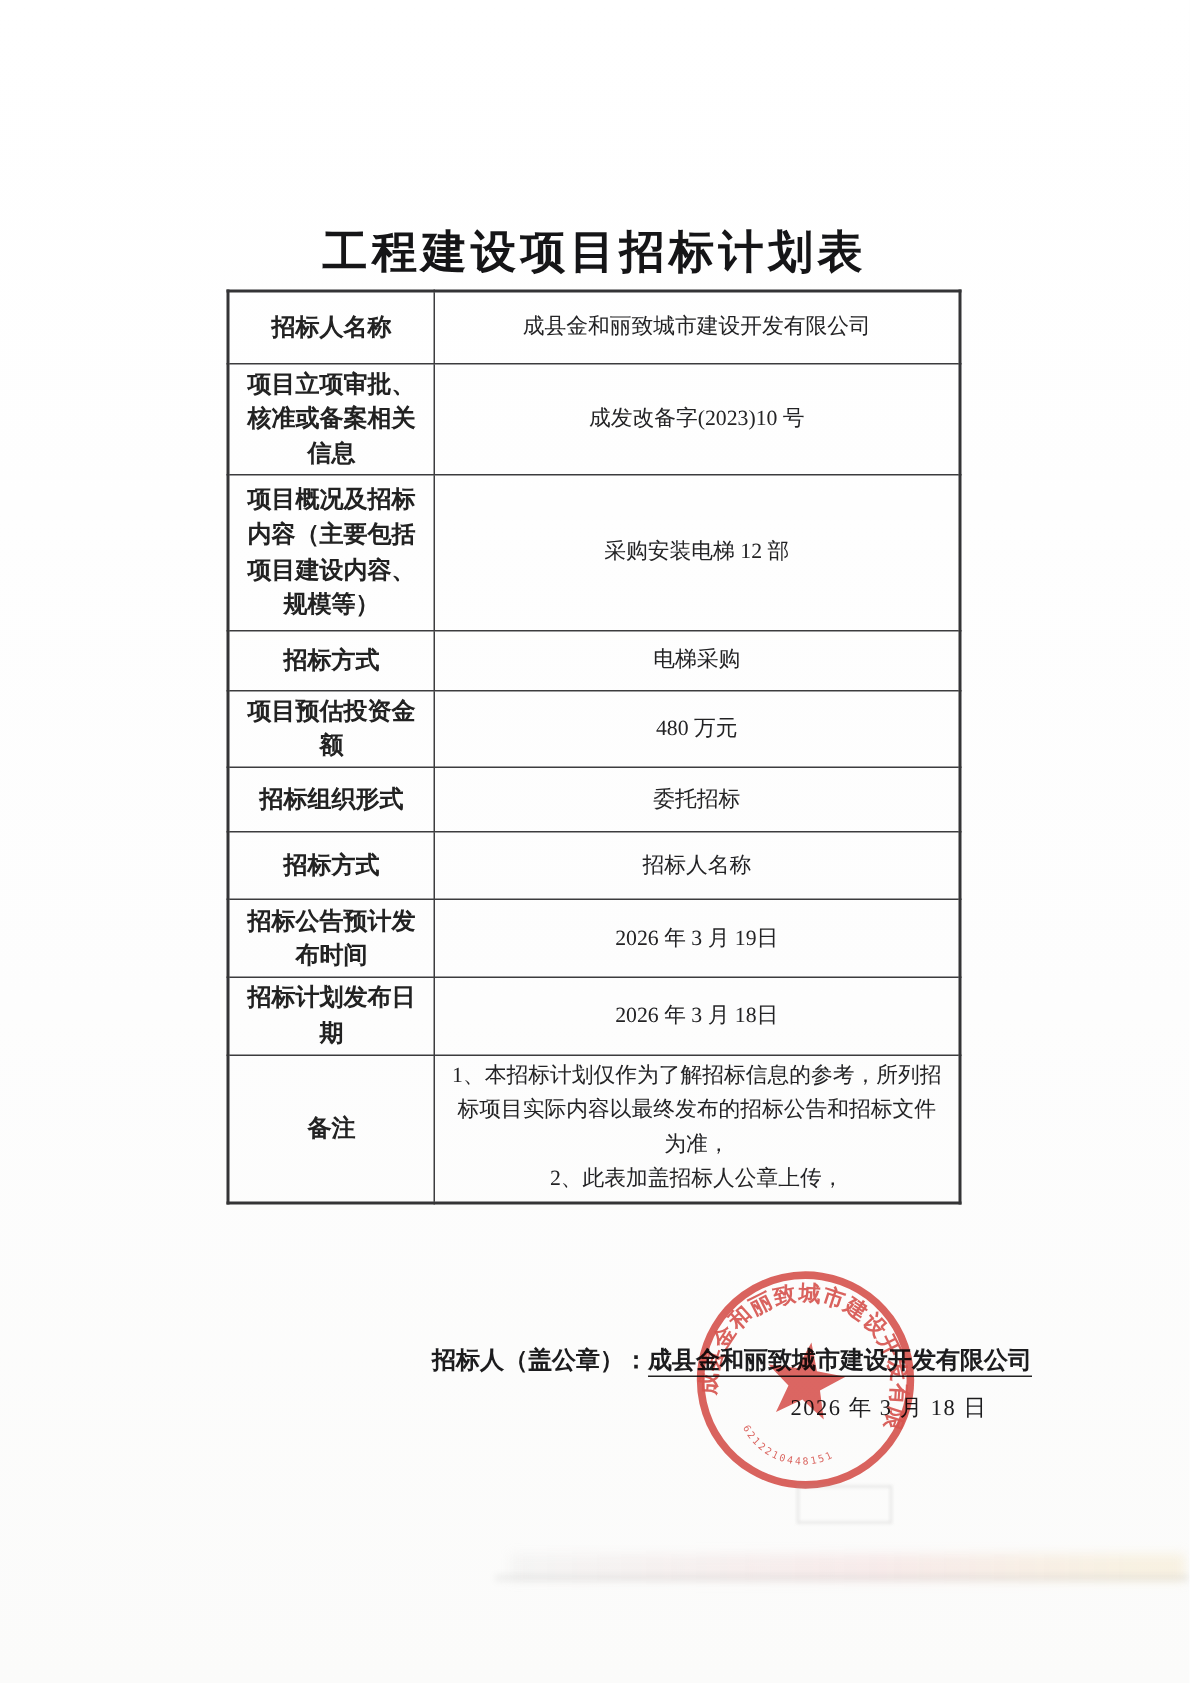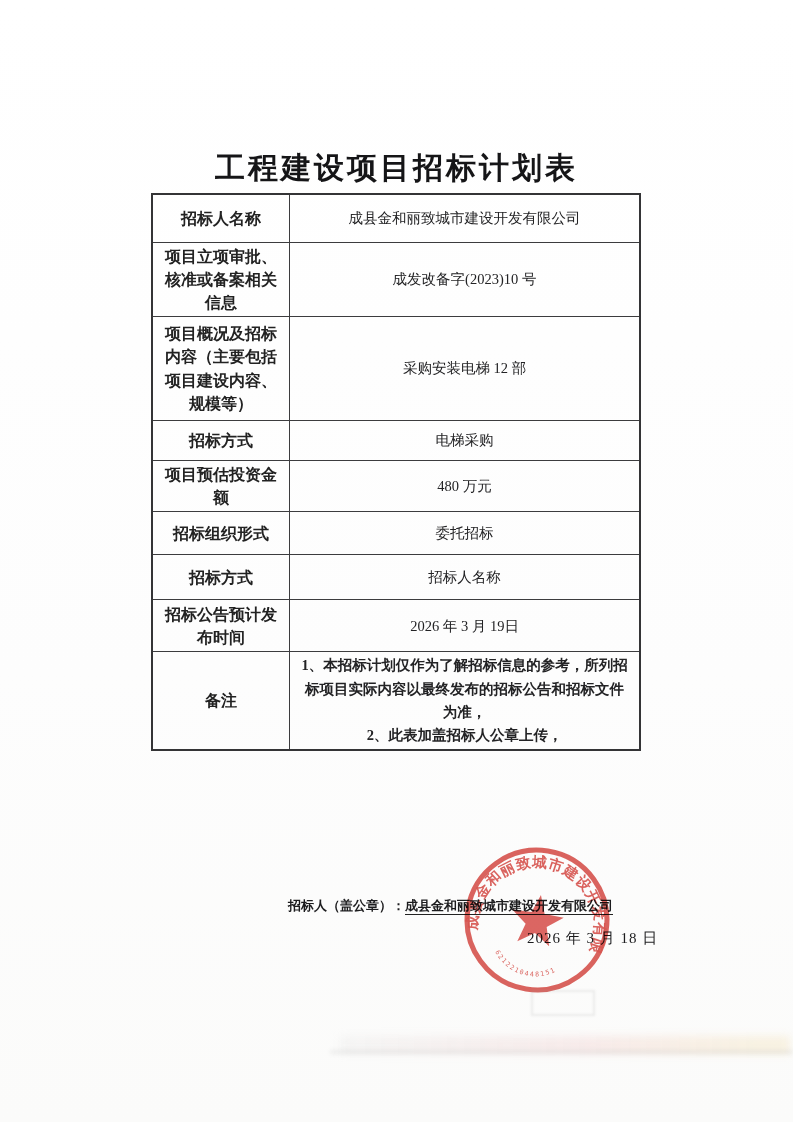--- a/index.html
+++ b/index.html
@@ -26,24 +26,24 @@
   table.plan-table td{
     border:1.6px solid #3c3c3e;
     vertical-align:middle;text-align:center;
     padding:2px 8px;
   }
   td.label-cell{width:120px;font-weight:bold;font-size:16px;line-height:1.45;color:#222;}
   td.value-cell{font-size:14.5px;line-height:1.55;color:#232325;}
   tr.r1{height:48px} tr.r2{height:53px} tr.r3{height:50px} tr.r4{height:53px}
   tr.r5{height:104px} tr.r6{height:40px} tr.r7{height:40px} tr.r8{height:43px}
   tr.r9{height:45px} tr.r10{height:52px} tr.r11{height:51px} tr.r12{height:86px}
-  td.remark-cell{text-align:left;white-space:pre-line;font-size:14.5px;line-height:1.6;padding:6px 10px;font-weight:bold;}
+  td.remark-cell{text-align:left;white-space:pre-line;font-size:14.5px;line-height:1.6;padding:6px 10px;}
   .footer-sign{
     position:absolute;left:288px;top:897px;
-    font-size:13px;font-weight:bold;white-space:nowrap;color:#1c1c1e;
+    font-size:16px;font-weight:bold;white-space:nowrap;color:#1c1c1e;
   }
   .signer-name{border-bottom:1.6px solid #222;padding-bottom:1px;}
   .footer-date{
     position:absolute;left:527px;top:929px;
     font-size:15px;font-weight:normal;letter-spacing:1px;color:#1c1c1e;
   }
   .stamp{
     position:absolute;left:461px;top:844px;width:152px;height:152px;
     mix-blend-mode:multiply;opacity:.9;
     transform:rotate(9deg);
@@ -98,20 +98,24 @@
         <td class="value-cell">委托招标</td>
       </tr>
       <tr class="r9">
         <td class="label-cell">招标方式</td>
         <td class="value-cell">招标人名称</td>
       </tr>
       <tr class="r10">
         <td class="label-cell">招标公告预计发布时间</td>
         <td class="value-cell">2026 年 3 月 19日</td>
       </tr>
+      <tr class="r11">
+        <td class="label-cell">招标计划发布日期</td>
+        <td class="value-cell">2026 年 3 月 18日</td>
+      </tr>
       <tr class="r12">
         <td class="label-cell">备注</td>
         <td class="value-cell remark-cell">1、本招标计划仅作为了解招标信息的参考，所列招标项目实际内容以最终发布的招标公告和招标文件为准，
 2、此表加盖招标人公章上传，</td>
       </tr>
     </tbody>
   </table>
 
   <div class="footer-sign"><span>招标人（盖公章）：</span><span class="signer-name">成县金和丽致城市建设开发有限公司</span></div>
 

